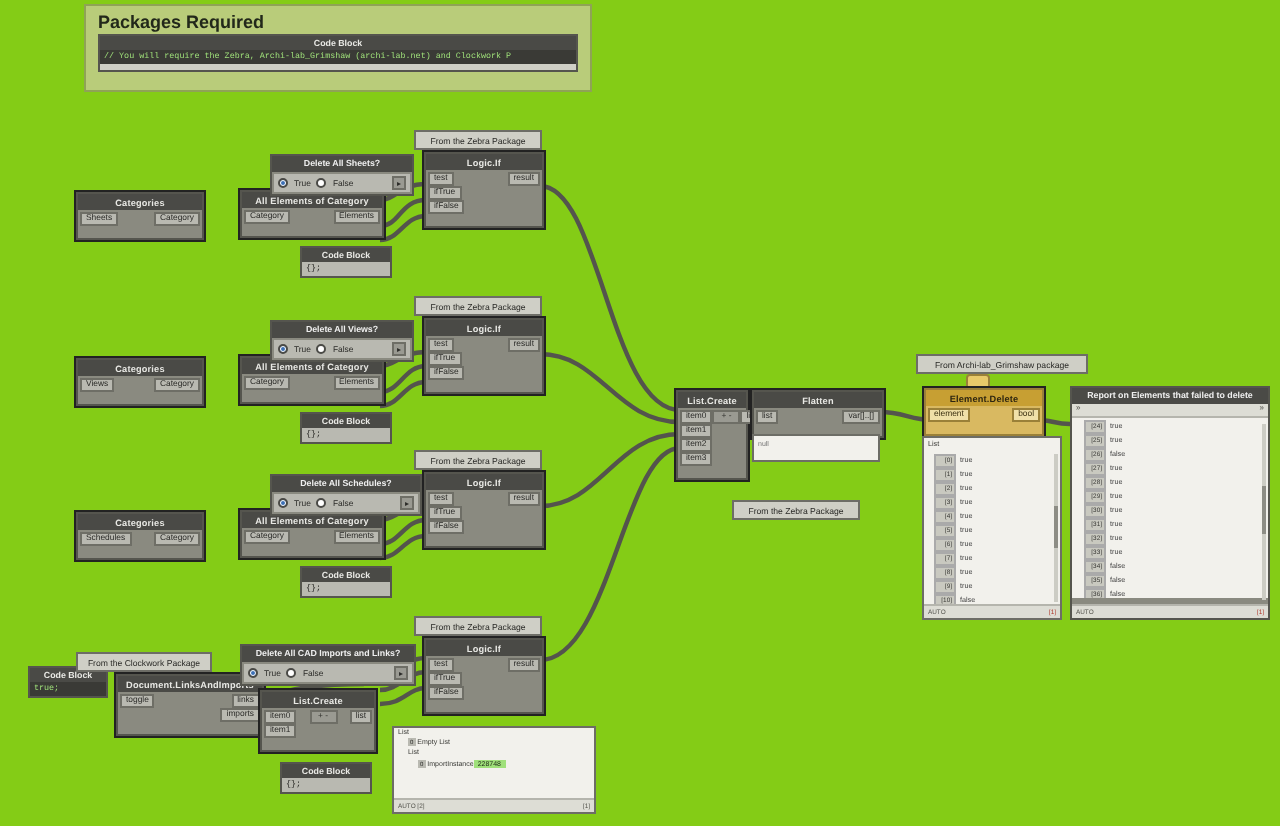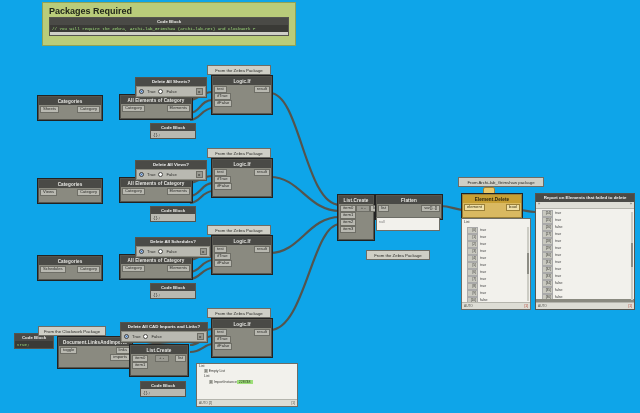--- a/index.html
+++ b/index.html
@@ -1,21 +1,21 @@
 <!DOCTYPE html>
 <html><head>
 <meta charset="utf-8">
 <style>
   html,body{margin:0;padding:0;background:#000;}
   body{
     width:640px;height:413px;position:relative;overflow:hidden;
     font-family:"Liberation Sans", sans-serif;
     font-size:5px;color:#dcdcdc;
   }
-  #canvas{position:absolute;inset:0;background:#0ea5e9;}
+  #canvas{position:absolute;inset:0;background:#84cc16;}
 
   
   .node{position:absolute;background:#8a8a80;border:1px solid #55554e;box-shadow:0 0 0 1px #222;}
   .node .title{
     background:#4a4a46;color:#e8e8e4;font-size:4.6px;font-weight:bold;
     text-align:center;padding:1.5px 0 1.2px;letter-spacing:.1px;
     white-space:nowrap;overflow:hidden;
   }
   .node .body{position:relative;padding:1px 0 2px;}
   .port{display:flex;justify-content:space-between;align-items:center;height:7px;padding:0 1px;}

